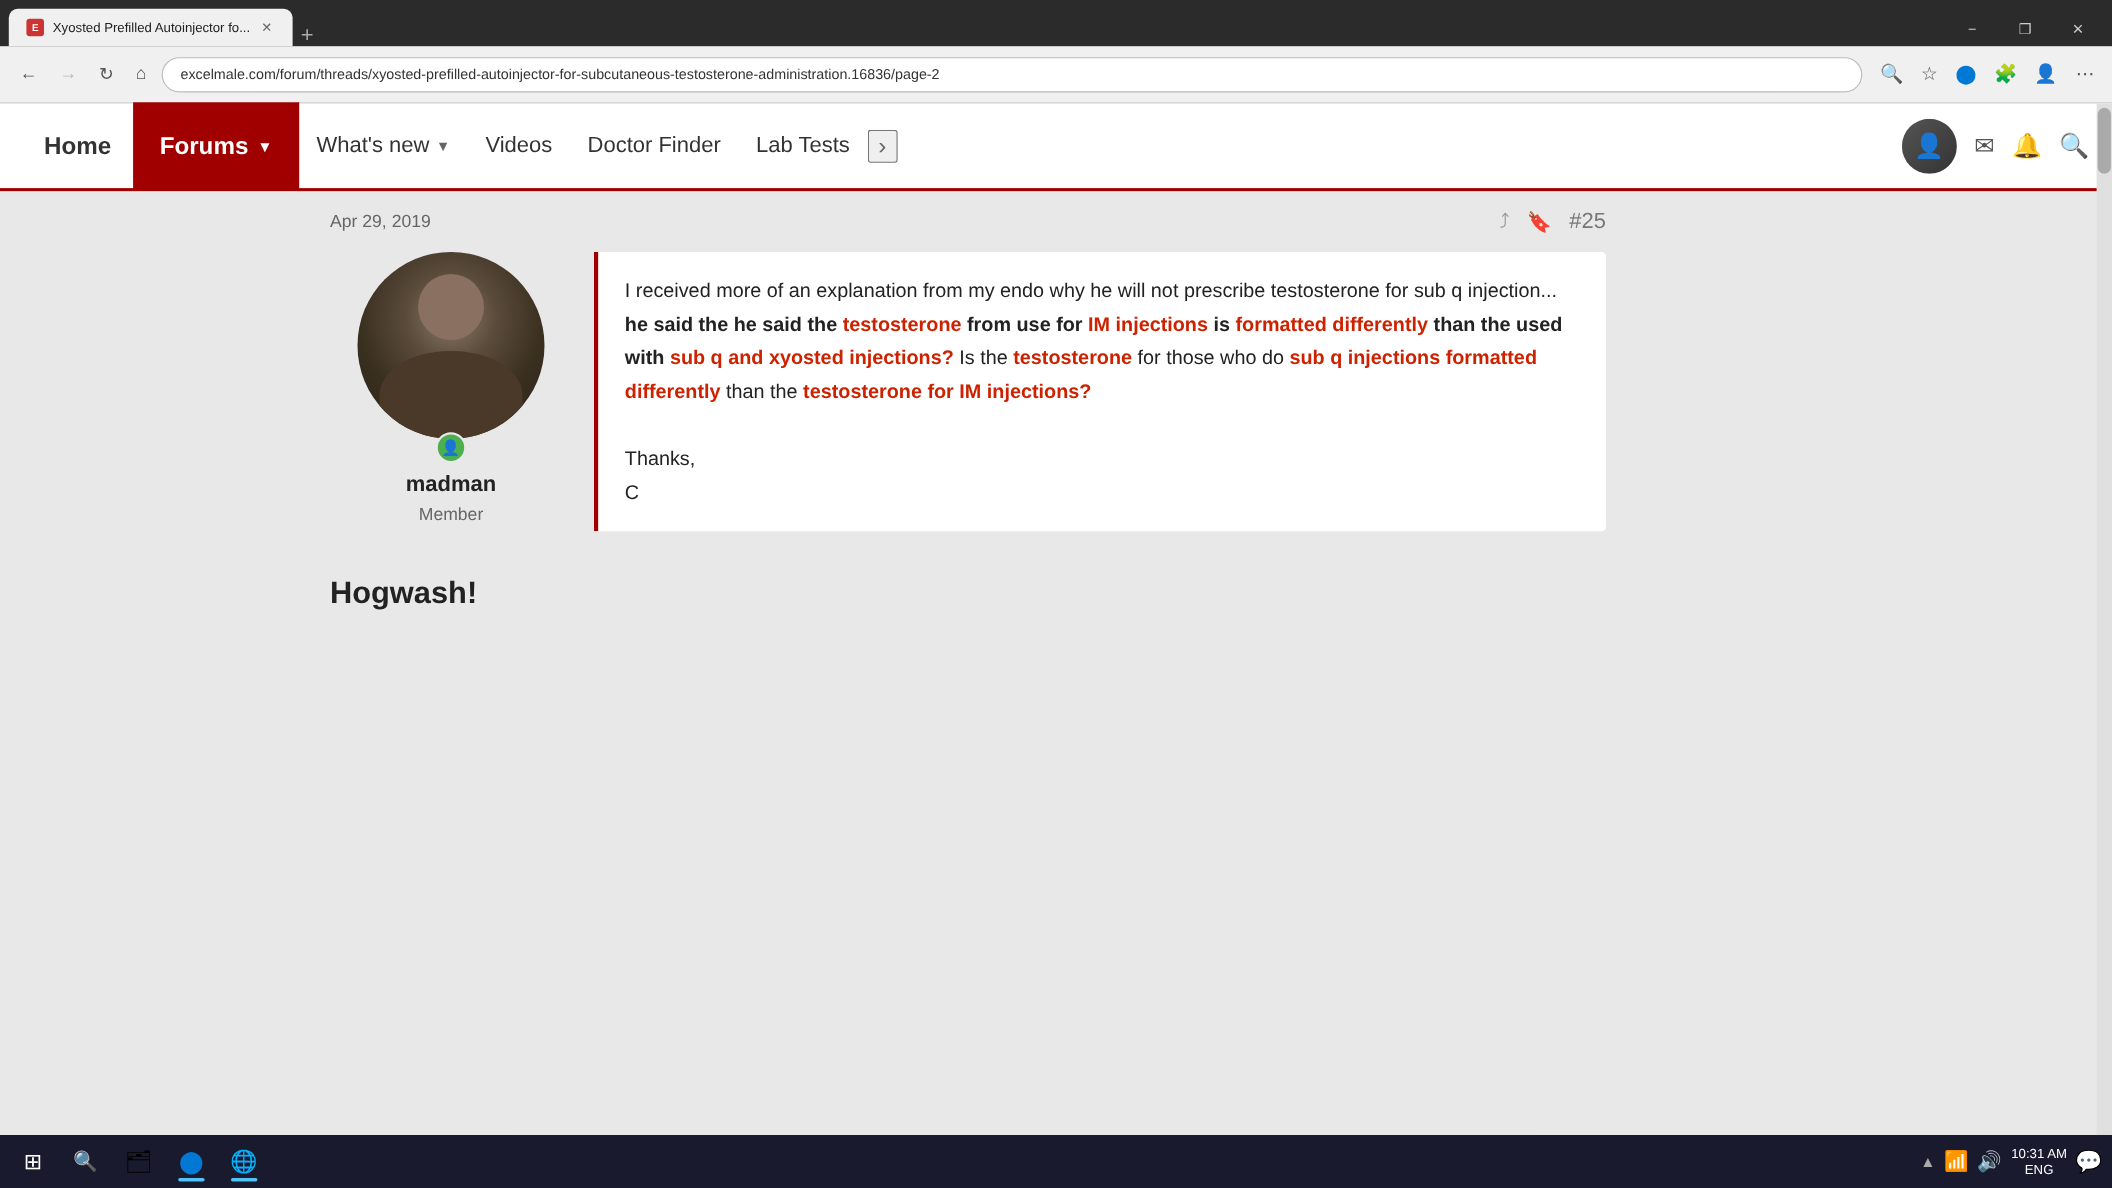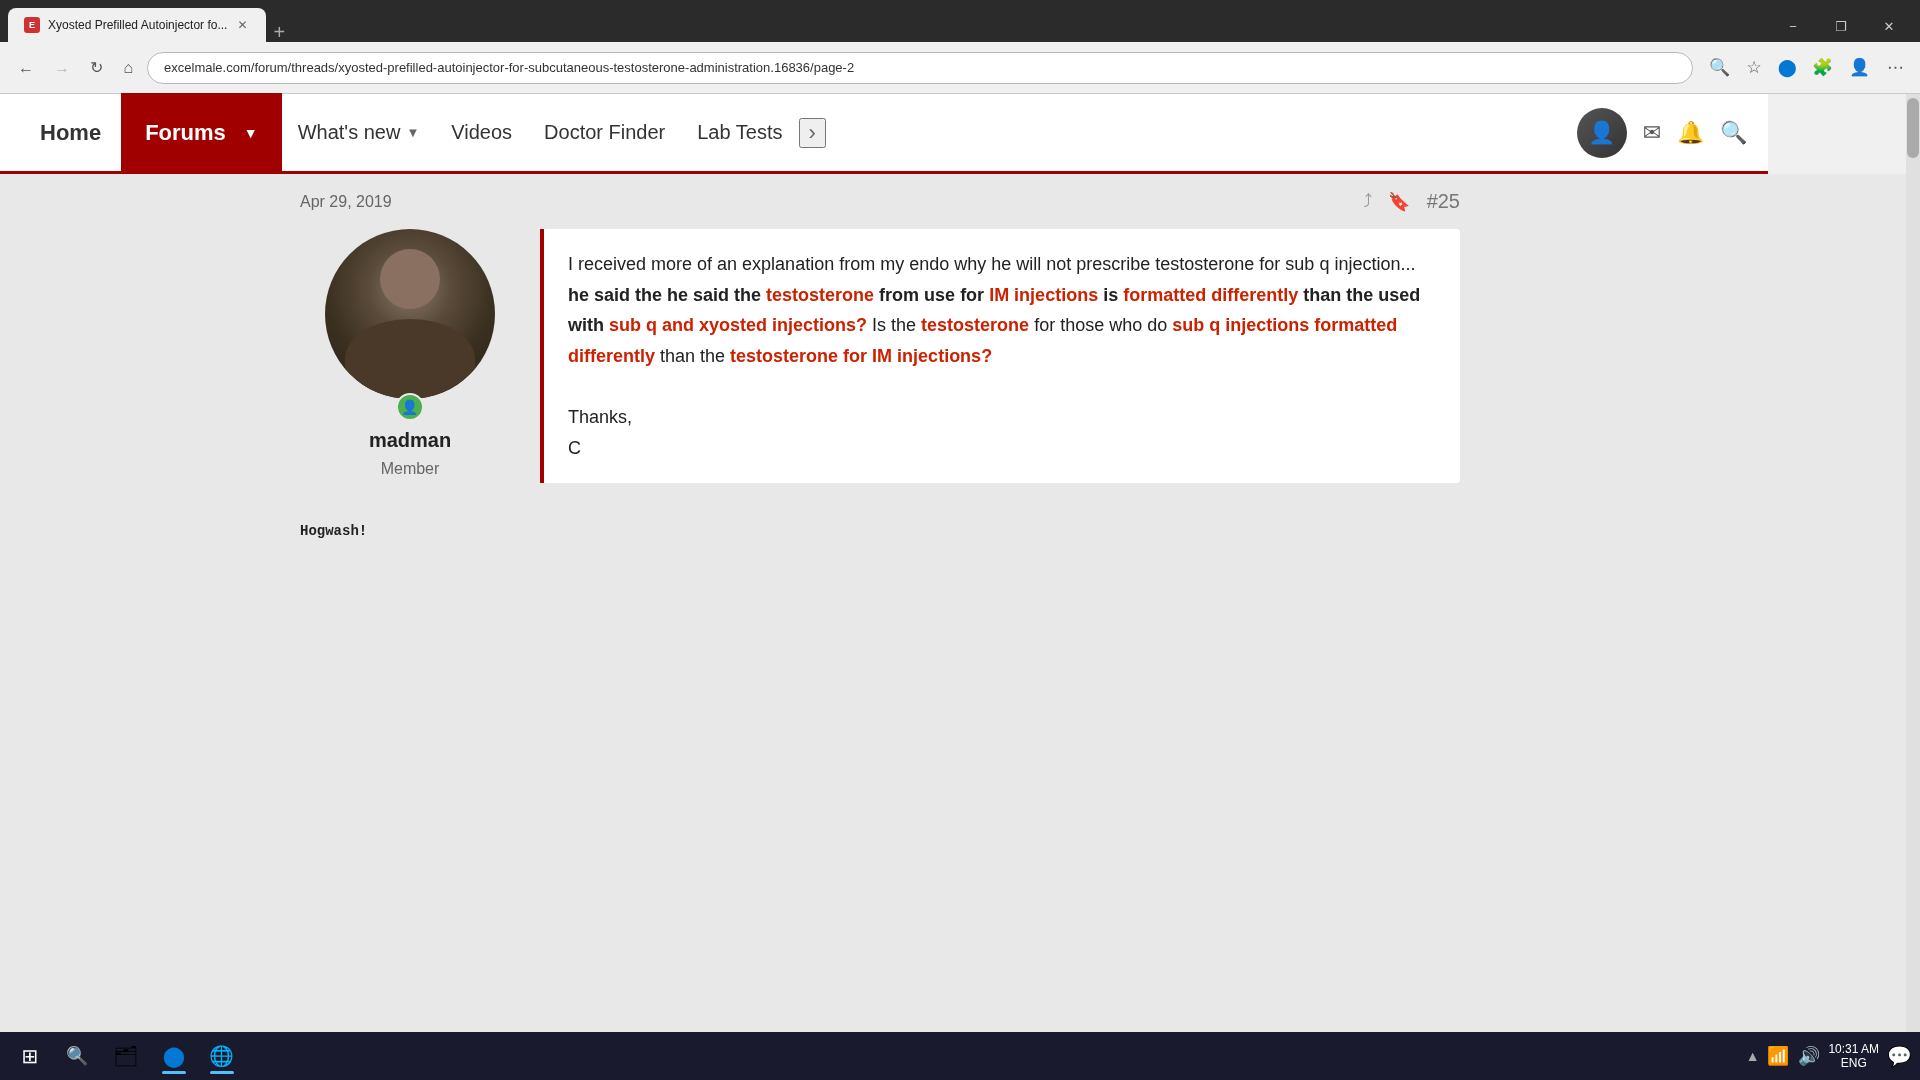--- a/index.html
+++ b/index.html
@@ -16,23 +16,23 @@
 
     
     .address-bar { background: #f0f0f0; display: flex; align-items: center; padding: 6px 12px; gap: 8px; height: 52px; border-bottom: 1px solid #ccc; }
     .nav-btn { background: none; border: none; color: #555; font-size: 16px; cursor: pointer; padding: 4px 6px; border-radius: 4px; display: flex; align-items: center; justify-content: center; }
     .nav-btn:disabled { color: #bbb; cursor: default; }
     .address-input { flex: 1; height: 32px; border: 1px solid #bbb; border-radius: 16px; padding: 0 16px; font-size: 13px; background: white; color: #333; outline: none; }
     .toolbar-icons { display: flex; align-items: center; gap: 8px; margin-left: 4px; }
     .toolbar-icon { background: none; border: none; color: #555; font-size: 17px; cursor: pointer; padding: 4px; border-radius: 4px; }
 
     
-    .site-header { background: white; display: flex; align-items: center; height: 80px; border-bottom: 3px solid #a00000; padding: 0 20px; width: 1768px; }
+    .site-header { background: white; display: flex; align-items: center; height: 80px; border-bottom: 3px solid #a00000; padding: 0 20px; width: 1920px; }
     .nav-home { font-size: 22px; font-weight: 700; color: #333; text-decoration: none; padding: 0 20px; cursor: pointer; }
-    .nav-forums { background: #a00000; color: white; font-size: 22px; font-weight: 700; padding: 0 24px; height: 80px; display: flex; align-items: center; gap: 18px; cursor: pointer; }
+    .nav-forums { background: #a00000; color: white; font-size: 22px; font-weight: 700; padding: 0 24px; height: 80px; display: flex; align-items: center; gap: 8px; cursor: pointer; }
     .nav-forums .chevron { font-size: 14px; }
     .nav-item { font-size: 20px; color: #333; padding: 0 16px; display: flex; align-items: center; gap: 6px; cursor: pointer; height: 80px; text-decoration: none; }
     .nav-item .chevron { font-size: 13px; color: #666; }
     .nav-more-btn { font-size: 22px; color: #666; cursor: pointer; padding: 0 8px; }
     .header-right { margin-left: auto; display: flex; align-items: center; gap: 16px; }
     .avatar-circle { width: 50px; height: 50px; border-radius: 50%; background: #666; overflow: hidden; cursor: pointer; }
     .avatar-inner { width: 100%; height: 100%; background: linear-gradient(135deg, #555 0%, #333 100%); display: flex; align-items: center; justify-content: center; color: white; font-size: 20px; }
     .header-icon-btn { background: none; border: none; font-size: 22px; color: #555; cursor: pointer; }
 
     
@@ -57,21 +57,21 @@
     
     .post-body-area { flex: 1; }
     .quote-block { border-left: 4px solid #a00000; background: white; padding: 20px 24px; margin-bottom: 20px; border-radius: 0 4px 4px 0; }
     .quote-author { color: #a00000; font-size: 17px; font-weight: 600; display: flex; align-items: center; gap: 8px; margin-bottom: 16px; }
     .quote-link { color: #a00000; font-size: 18px; cursor: pointer; }
     .post-text { font-size: 18px; line-height: 1.7; color: #222; }
     .text-bold { font-weight: 700; }
     .text-red { color: #cc2200; font-weight: 700; }
 
     .bottom-content { padding: 20px 0; }
-    .hogwash { font-size: 14px; font-weight: 700; color: #222; font-family: Liberation Mono, monospace; }
+    .hogwash { font-size: 28px; font-weight: 700; color: #222; }
 
     
     .scrollbar { position: absolute; right: 0; top: 94px; width: 14px; height: calc(1080px - 94px); background: #e0e0e0; }
     .scrollbar-thumb { width: 12px; height: 60px; background: #aaa; border-radius: 6px; margin: 4px auto; }
 
     
     .taskbar { position: fixed; bottom: 0; left: 0; right: 0; height: 48px; background: #1a1a2e; display: flex; align-items: center; padding: 0 8px; gap: 4px; z-index: 1000; }
     .taskbar-start { width: 44px; height: 40px; display: flex; align-items: center; justify-content: center; cursor: pointer; border-radius: 4px; }
     .taskbar-search { width: 44px; height: 40px; display: flex; align-items: center; justify-content: center; cursor: pointer; }
     .taskbar-app { width: 44px; height: 40px; display: flex; align-items: center; justify-content: center; border-radius: 4px; cursor: pointer; position: relative; }

